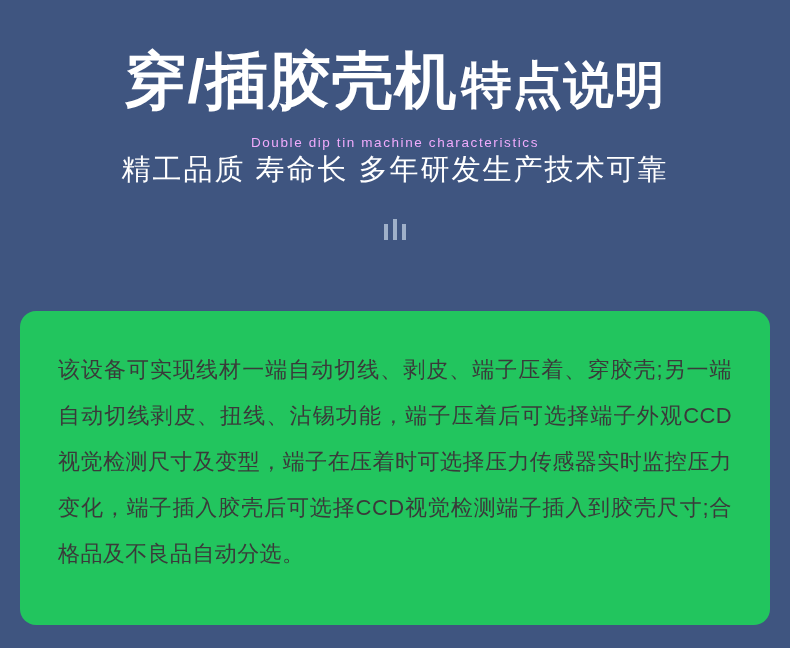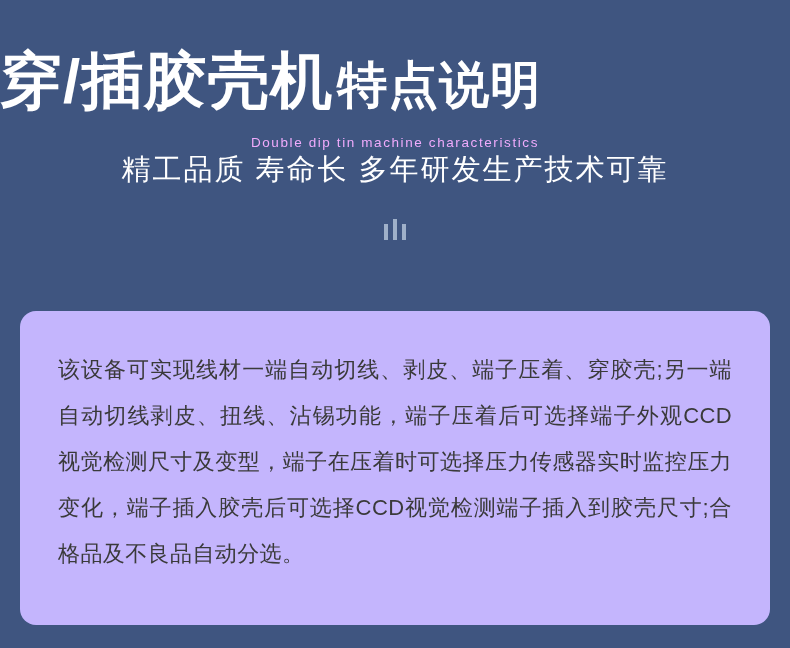--- a/index.html
+++ b/index.html
@@ -22,20 +22,21 @@
   }
 
   
   .header {
     padding-top: 48px;
     text-align: center;
   }
   .title-line {
     display: flex;
     align-items: baseline;
+    justify-content: center;
     white-space: nowrap;
     line-height: 1.05;
   }
   .title-main {
     font-size: 62px;
     font-weight: bold;
     color: #ffffff;
     letter-spacing: 1px;
   }
   .title-sub {
@@ -77,21 +78,21 @@
   .divider .b2 { height: 21px; }
   .divider .b3 { height: 16px; }
 
   
   .card {
     position: absolute;
     left: 20px;
     top: 311px;
     width: 750px;
     height: 314px;
-    background: #c4b5fd;
+    background: #22c55e;
     border-radius: 16px;
     box-sizing: border-box;
     padding: 36px 38px 10px 38px;
   }
   .card p {
     margin: 0;
     font-size: 22px;
     line-height: 46px;
     color: #3a3a3a;
     text-align: justify;

